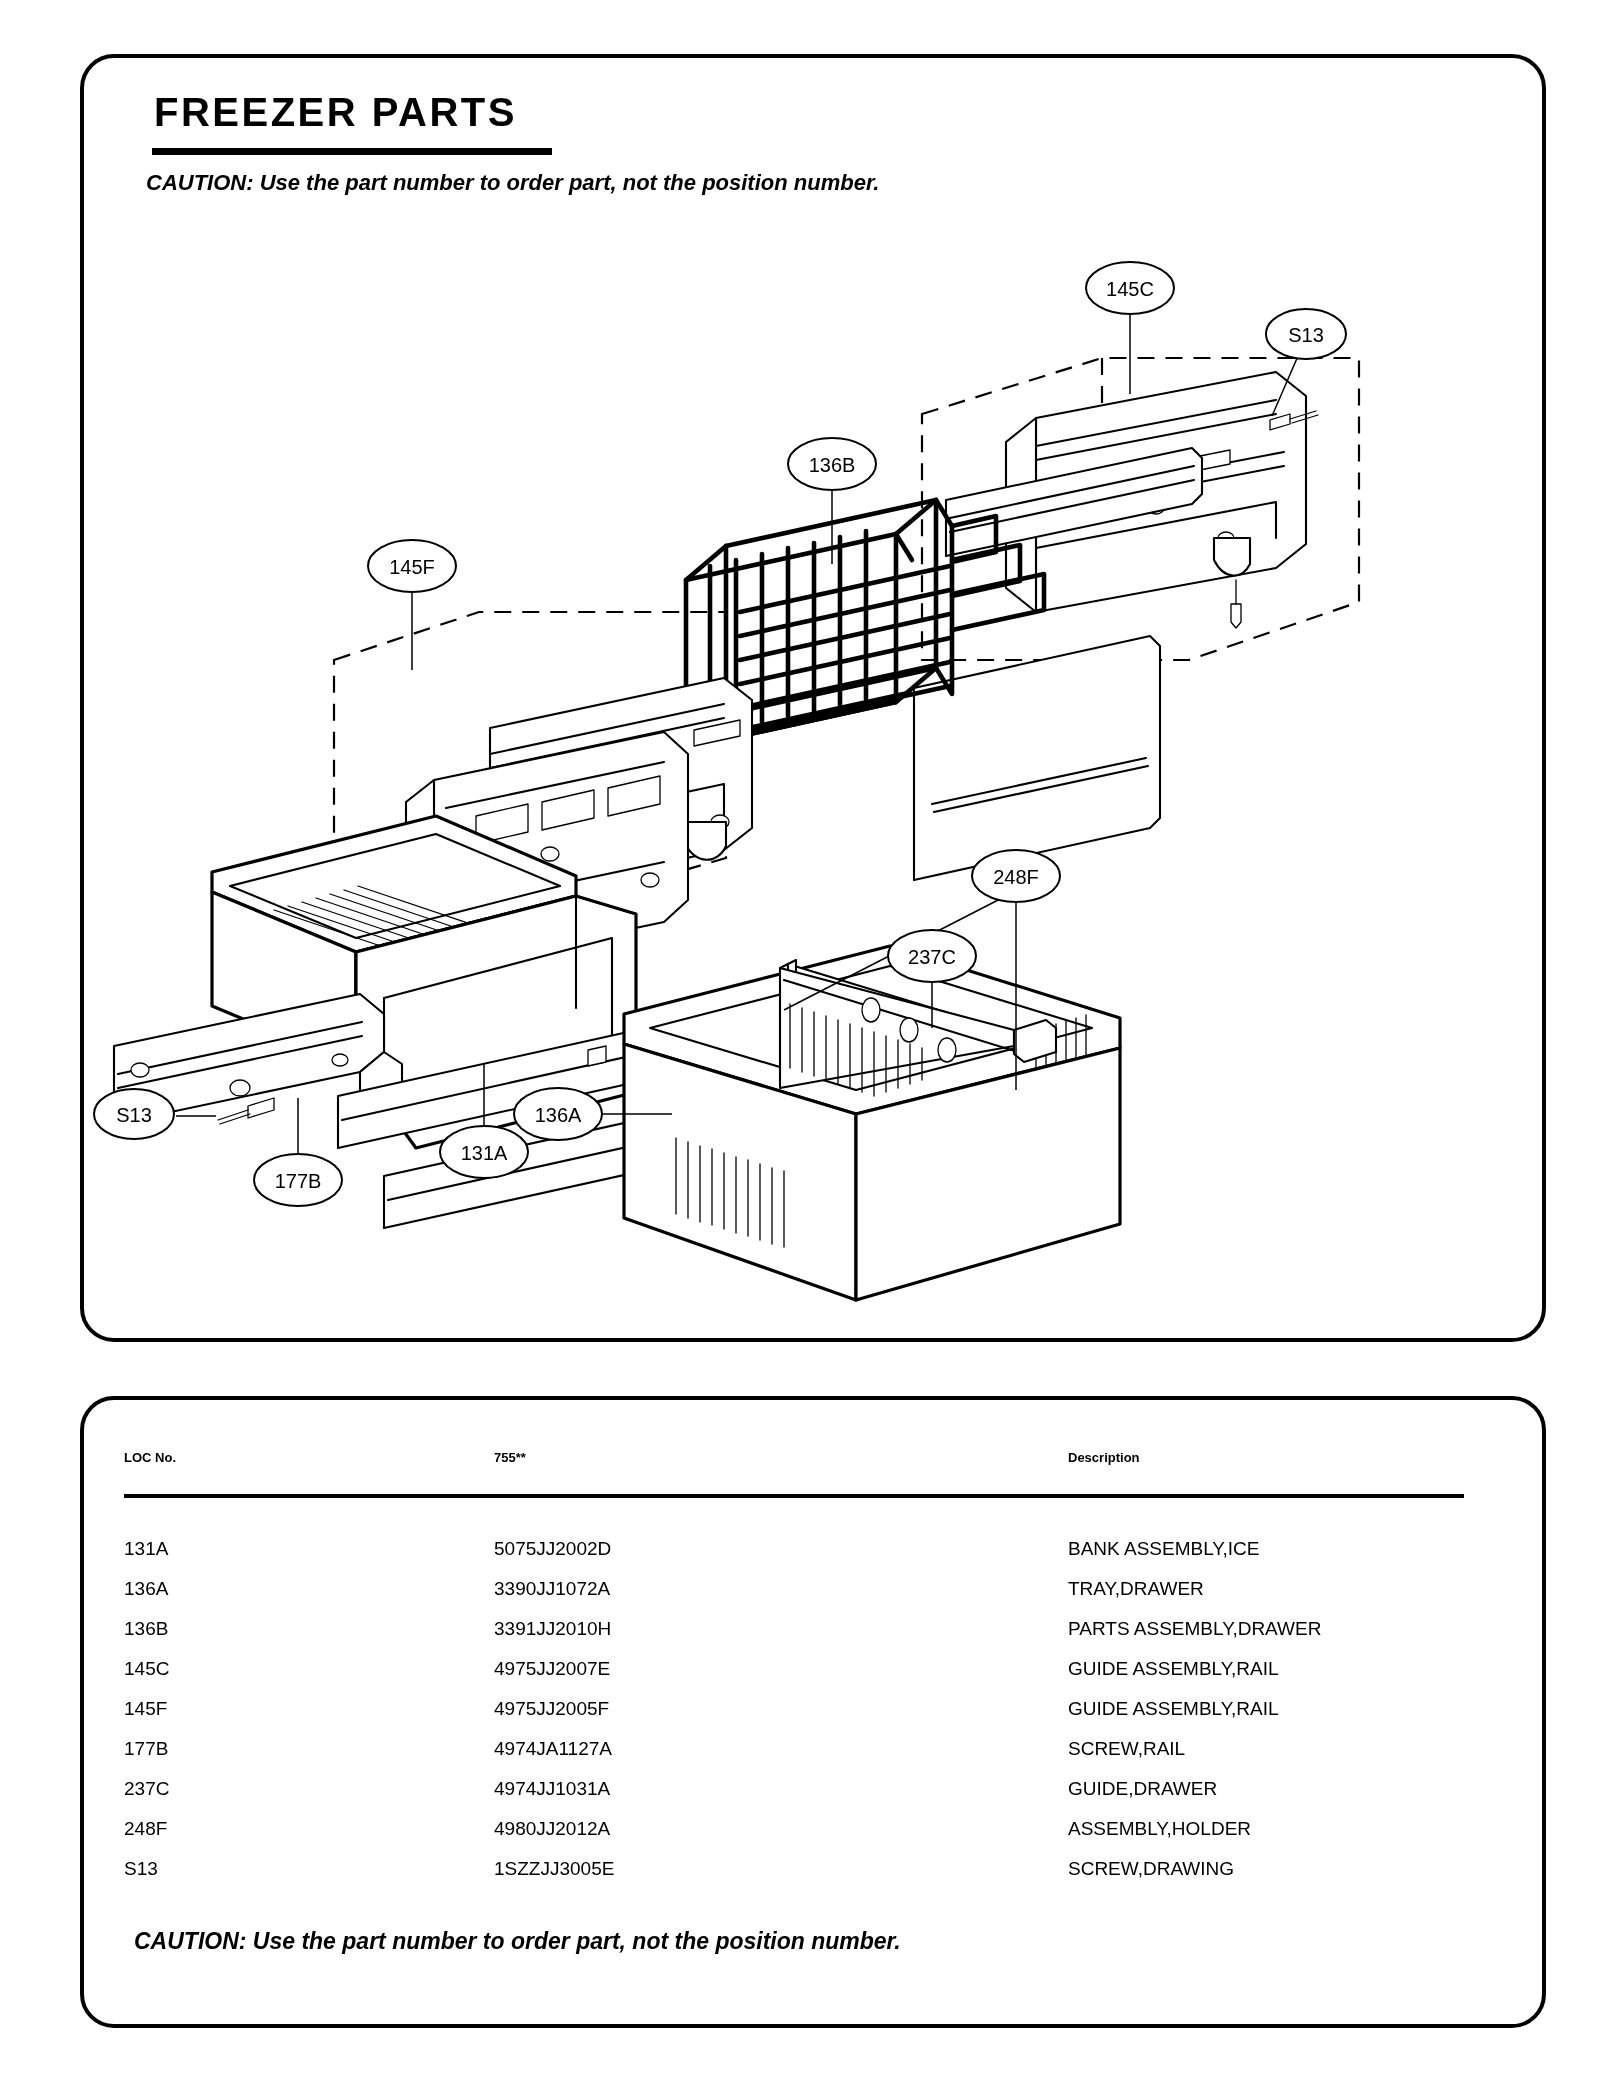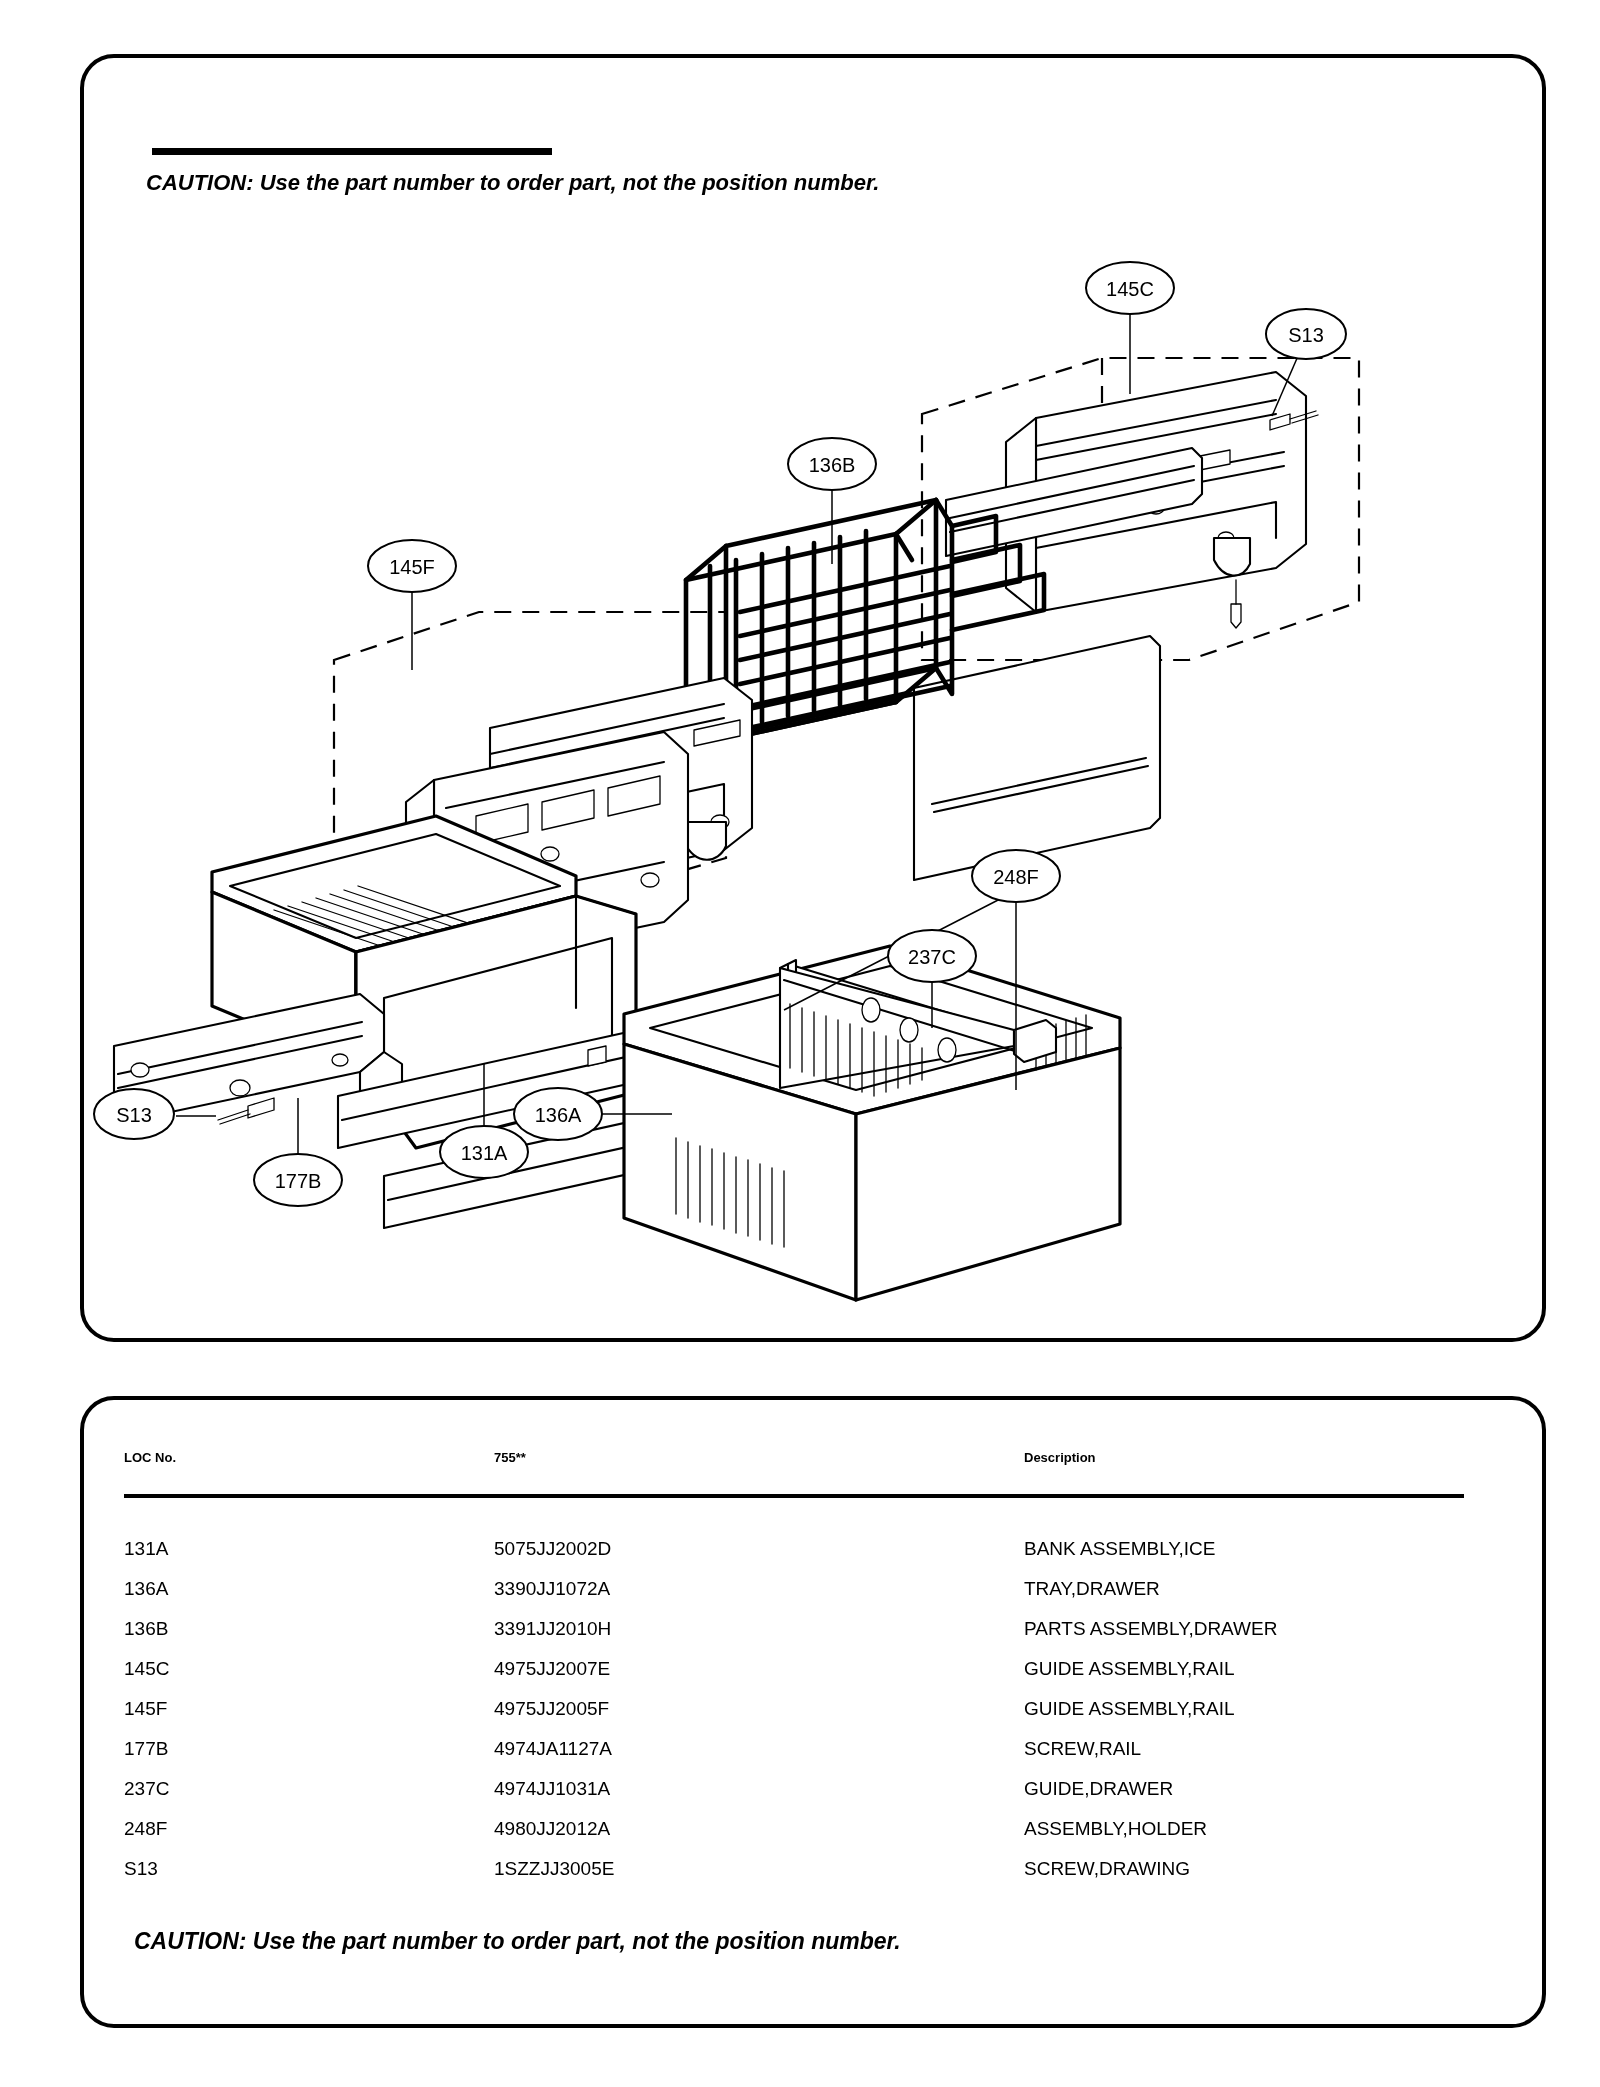--- a/index.html
+++ b/index.html
@@ -84,21 +84,21 @@
   
   .tbl {
     position: absolute;
     left: 0;
     top: 0;
     width: 100%;
     height: 100%;
   }
   .col-loc  { position: absolute; left: 40px; }
   .col-part { position: absolute; left: 410px; }
-  .col-desc { position: absolute; left: 940px; text-align: right; }
+  .col-desc { position: absolute; left: 984px; text-align: right; }
 
   .thead span {
     font-size: 13px;
     font-weight: bold;
     white-space: nowrap;
   }
   #header-rule {
     position: absolute;
     left: 40px;
     top: 94px;
@@ -132,20 +132,21 @@
   .baltx { font-family: "Liberation Sans", sans-serif; font-size: 20px; fill: #000; text-anchor: middle; dominant-baseline: central; }
   .wire  { fill: none; stroke: #000; stroke-width: 4.6; stroke-linecap: round; stroke-linejoin: round; }
 </style>
 </head>
 <body>
 
 <div class="page">
 
   <div class="panel" id="diagram-panel">
 
+    <div id="page-title">FREEZER PARTS</div>
     <div id="title-rule"></div>
     <div id="caution-top">CAUTION: Use the part number to order part, not the position number.</div>
 
     <svg id="exploded-view" viewBox="0 0 1466 1130">
 
       <g>
         <path class="dash" d="M838 206 L1018 150 L1275 150 L1275 394 L1105 452 L838 452 Z"></path>
         <path class="dash" d="M1018 150 L1018 196"></path>
       </g>
       <g>

